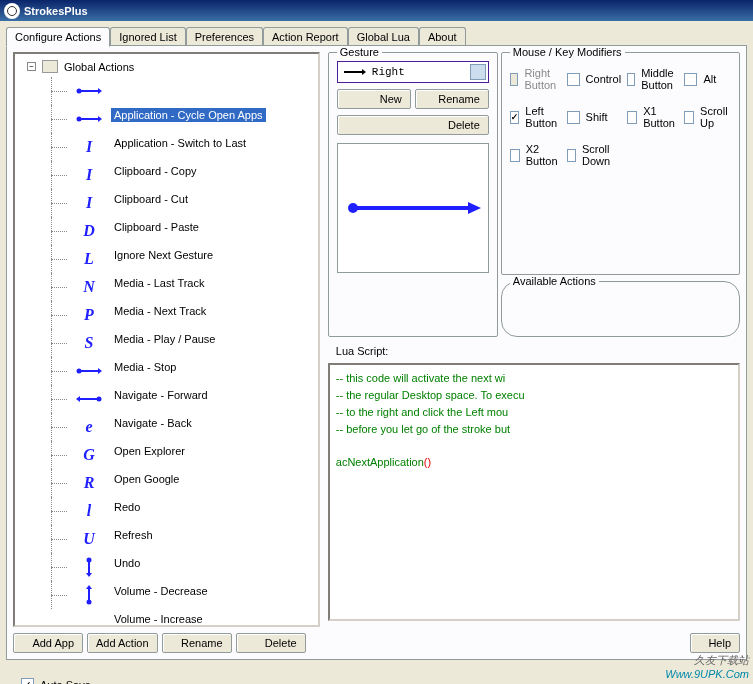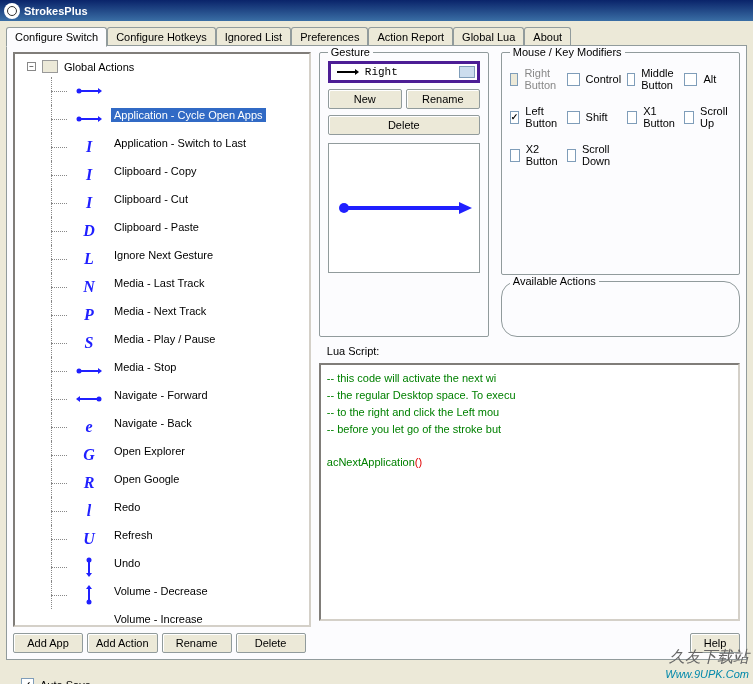--- a/index.html
+++ b/index.html
@@ -23,63 +23,62 @@
 .tree-root { display: flex; align-items: center; margin: 2px 0 4px 8px; }
 .tree-toggle { width: 9px; height: 9px; border: 1px solid #888; background: #fff; margin-right: 6px; display: flex; align-items: center; justify-content: center; font-size: 8px; line-height: 8px; cursor: pointer; }
 .tree-folder { width: 16px; height: 13px; background: #ece9d8; border: 1px solid #999; margin-right: 6px; }
 .tree-item { display: flex; align-items: center; padding: 3px 0 3px 56px; height: 28px; cursor: pointer; position: relative; }
 .tree-item::before { content: ''; position: absolute; left: 32px; top: 0; bottom: 0; border-left: 1px dotted #888; }
 .tree-item::after { content: ''; position: absolute; left: 32px; top: 50%; width: 16px; border-top: 1px dotted #888; }
 .tree-item.selected .tree-label { background: #316ac5; color: #fff; padding: 1px 3px; }
 .tree-label { padding: 1px 3px; margin-top: 48px; }
 .gesture-icon { width: 28px; height: 22px; margin-right: 8px; z-index: 1; display: flex; align-items: center; justify-content: center; }
 
-.btn { background: #ece9d8; border: 1px solid #919b9c; padding: 3px 8px; cursor: pointer; min-width: 70px; text-align: center; border-radius: 2px; box-shadow: inset 1px 1px 0 #fff; }
+.btn { background: #ece9d8; border: 1px solid #919b9c; padding: 3px 8px; cursor: pointer; min-width: 70px; text-align: right; border-radius: 2px; box-shadow: inset 1px 1px 0 #fff; }
 .btn-row { display: flex; gap: 4px; margin-top: 6px; }
 
 .fieldset { border: 1px solid #919b9c; border-radius: 2px; padding: 8px; position: relative; background: #fcfcfe; }
 .fieldset-label { position: absolute; top: -7px; left: 8px; background: #fcfcfe; padding: 0 3px; }
 
-.top-right { display: flex; gap: 12px; height: 285px; }
+.top-right { display: flex; gap: 3px; height: 285px; }
 .gesture-box { width: 170px; }
-.gesture-select { width: 100%; height: 22px; border: 3px solid #4c1d95; background: #fff; display: flex; align-items: center; padding: 0 18px 0 4px; position: relative; cursor: pointer; }
+.gesture-select { width: 100%; height: 22px; border: 1px solid #4c1d95; background: #fff; display: flex; align-items: center; padding: 0 18px 0 4px; position: relative; cursor: pointer; }
 .gesture-select::after { content: ''; position: absolute; right: 2px; top: 2px; bottom: 2px; width: 14px; background: #cde; border: 1px solid #7f9db9; }
 .gesture-preview { width: 100%; height: 130px; border: 1px solid #919b9c; background: #fff; margin-top: 8px; display: flex; align-items: center; justify-content: center; }
 .modifiers { flex: 1; }
 .mod-grid { display: grid; grid-template-columns: 1fr 1fr 1fr 1fr; gap: 14px 6px; padding-top: 6px; }
 .checkbox-item { display: flex; align-items: center; gap: 6px; cursor: pointer; }
 .chk { width: 13px; height: 13px; border: 1px solid #7f9db9; background: #fff; display: inline-flex; align-items: center; justify-content: center; font-size: 10px; }
 .chk.disabled { background: #ece9d8; color: #888; }
 .chk.checked::after { content: '✓'; font-weight: bold; font-size: 9px; }
 
 .available { height: 56px; border-radius: 16px; }
 .lua-label { margin-top: 2px; margin-left: 8px; }
 .lua-box { border: 2px inset #d4d0c8; background: #fff; flex: 1; padding: 6px; font-family: "Courier New", monospace; font-size: 13px; white-space: pre; overflow: hidden; line-height: 1.3; }
 .comment { color: #008000; }
 .func { color: #008000; }
 .paren { color: #e00000; }
 
 .autosave { position: absolute; bottom: -32px; left: 14px; display: flex; align-items: center; gap: 6px; }
 .watermark { position: absolute; right: 4px; bottom: 4px; color: #08a; font-style: italic; text-align: right; font-size: 13px; pointer-events: none; }
-.watermark .cn { color: #666; font-size: 16px; }
+.watermark .cn { color: #666; font-size: 11px; }
 
 svg { display: block; }
 </style>
 </head>
 <body>
 
 <div class="titlebar">
   <span class="titlebar-icon"></span>
   <span class="titlebar-text">StrokesPlus</span>
 </div>
 
 <div class="content">
   <div class="tabs" id="tabstrip">
-      <div class="tab active">Configure Switch</div>
-      <div class="tab">Configure Hotkeys</div>
+      <div class="tab active">Configure Actions</div>
       <div class="tab">Ignored List</div>
       <div class="tab">Preferences</div>
       <div class="tab">Action Report</div>
       <div class="tab">Global Lua</div>
       <div class="tab">About</div>
     </div>
   <div class="tabpane">
     <div class="main-layout">
       <div class="left-col">
         <div class="tree-box">

